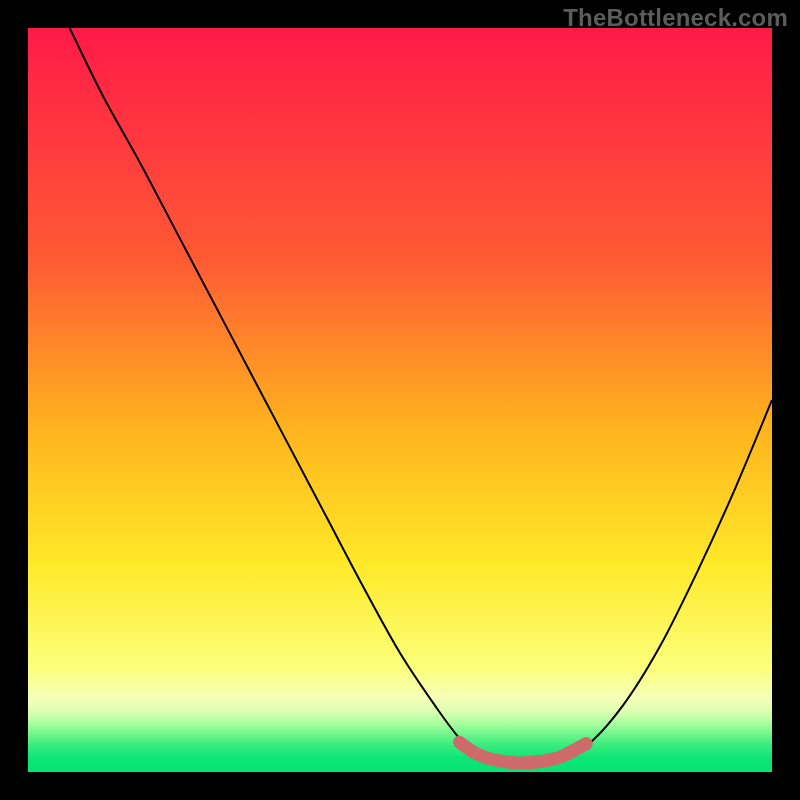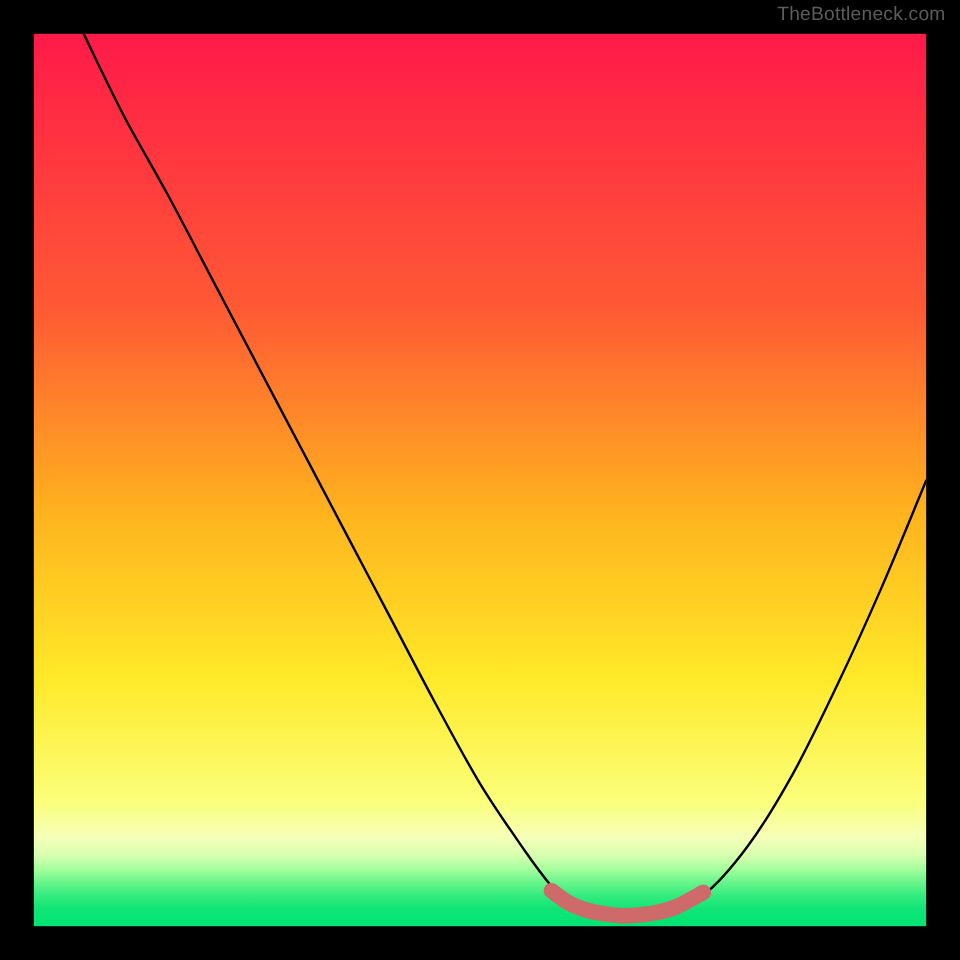--- a/index.html
+++ b/index.html
@@ -14,23 +14,24 @@
     position: relative;
     width: 800px;
     height: 800px;
     background: #000;
   }
   .watermark {
     position: absolute;
     top: 4px;
     right: 12px;
     font-family: Arial, Helvetica, sans-serif;
-    font-size: 16px;
+    font-size: 24px;
     color: #5c5c5c;
     letter-spacing: 0.2px;
+    font-weight: bold;
   }
   .plot {
     position: absolute;
     left: 28px;
     top: 28px;
     width: 744px;
     height: 744px;
   }
   .plot svg {
     display: block;

